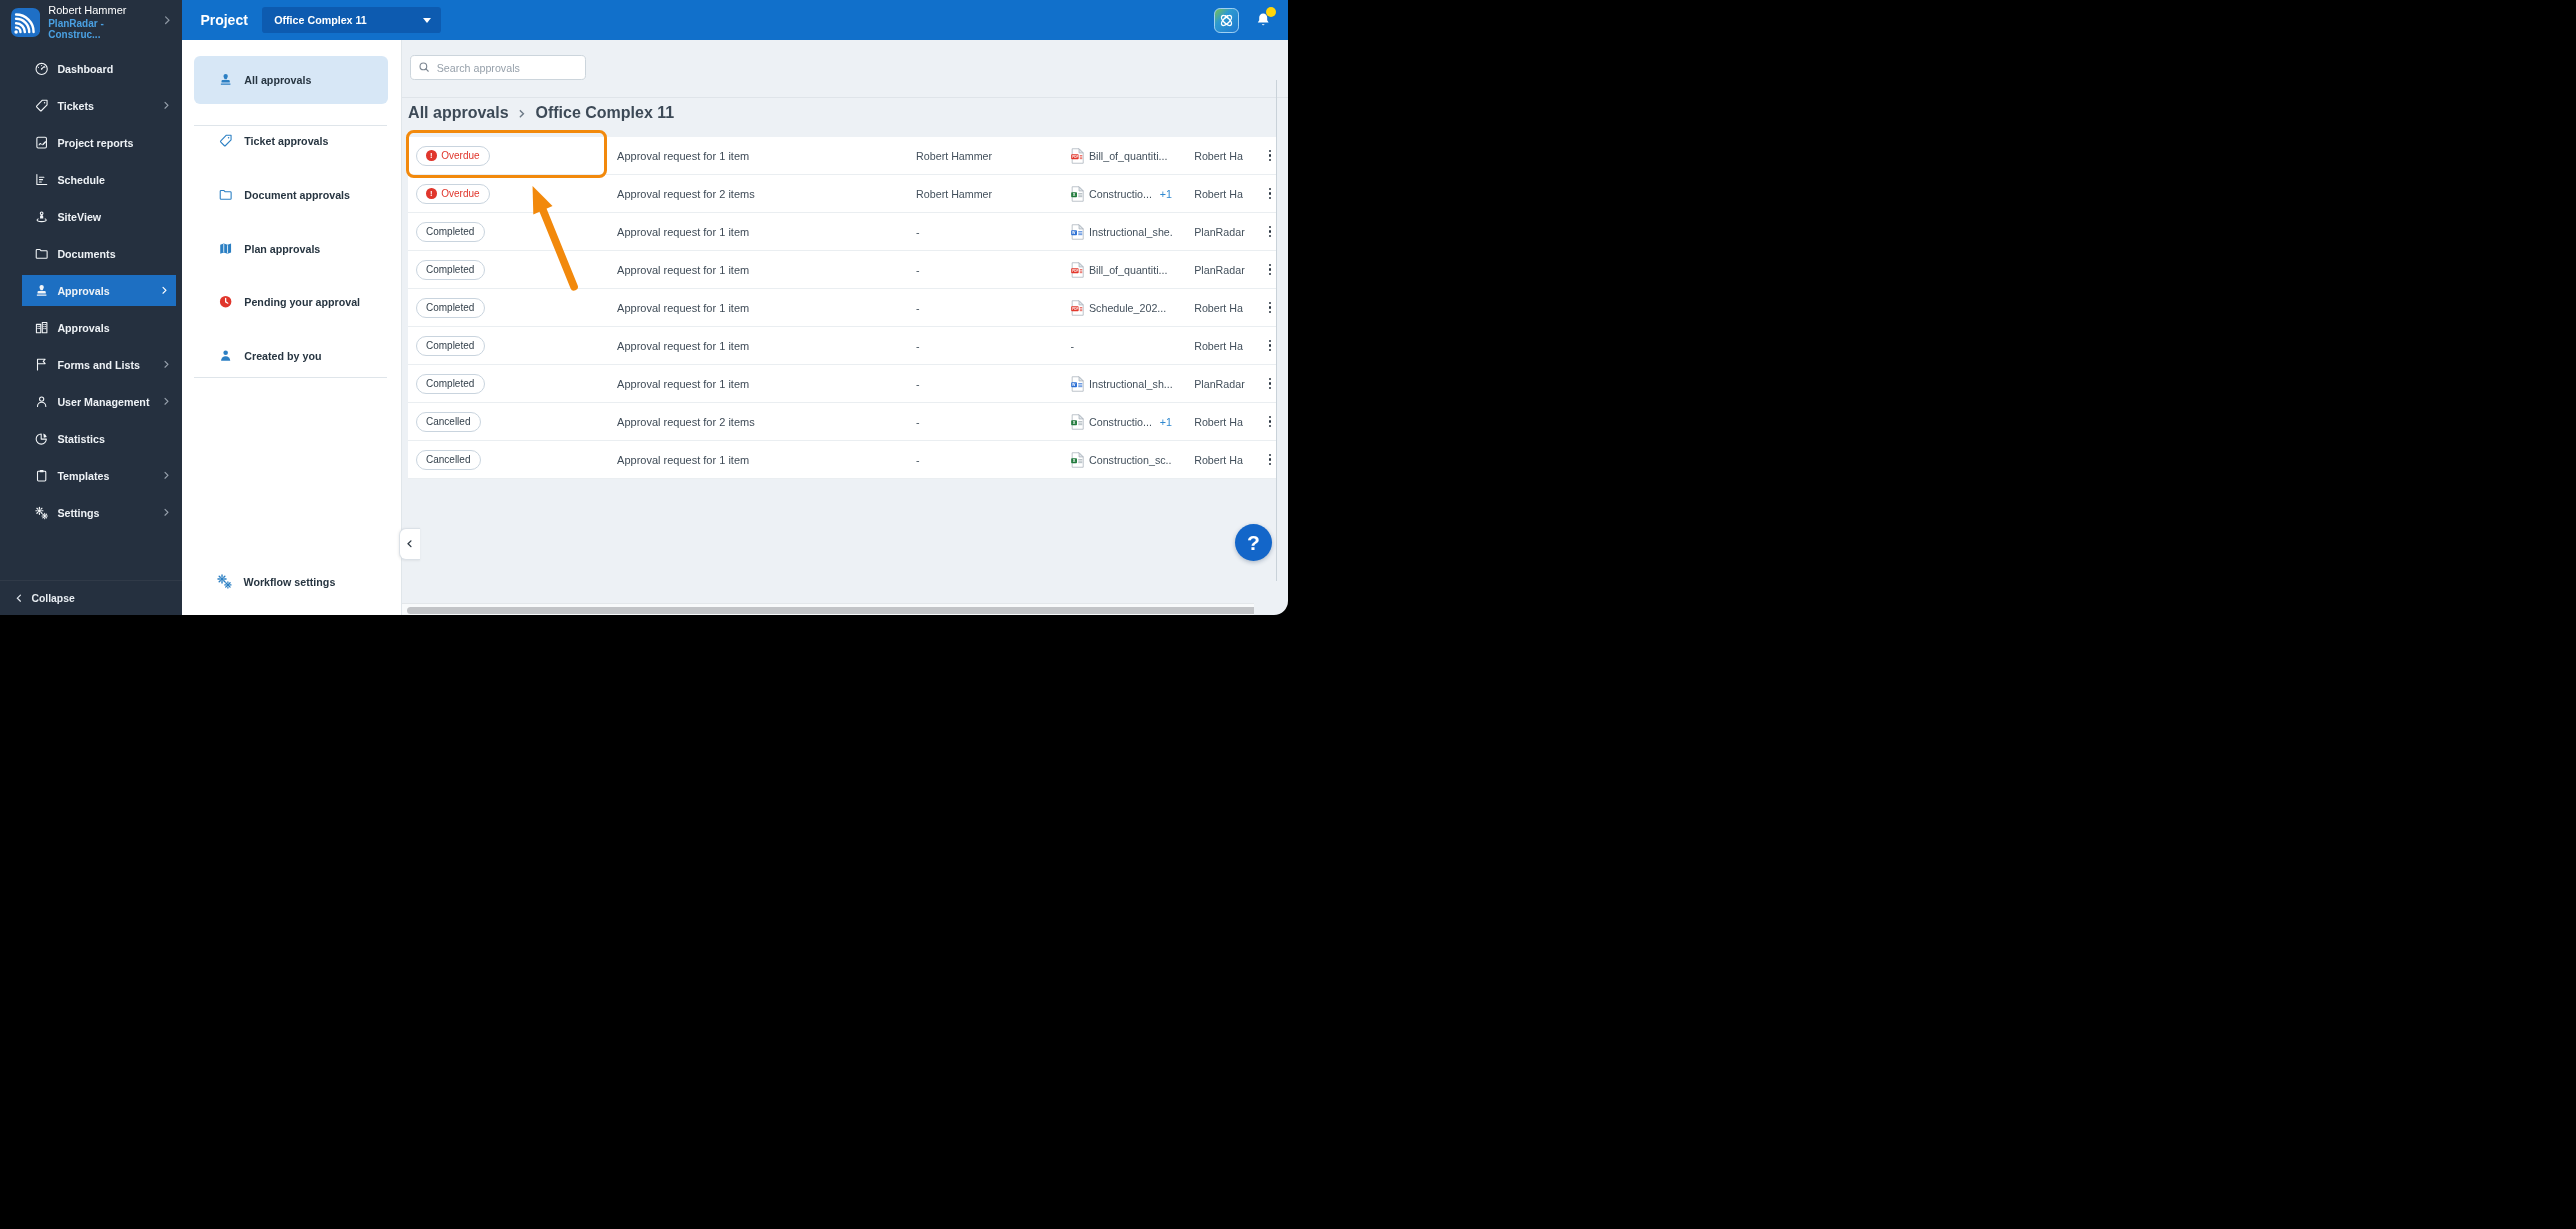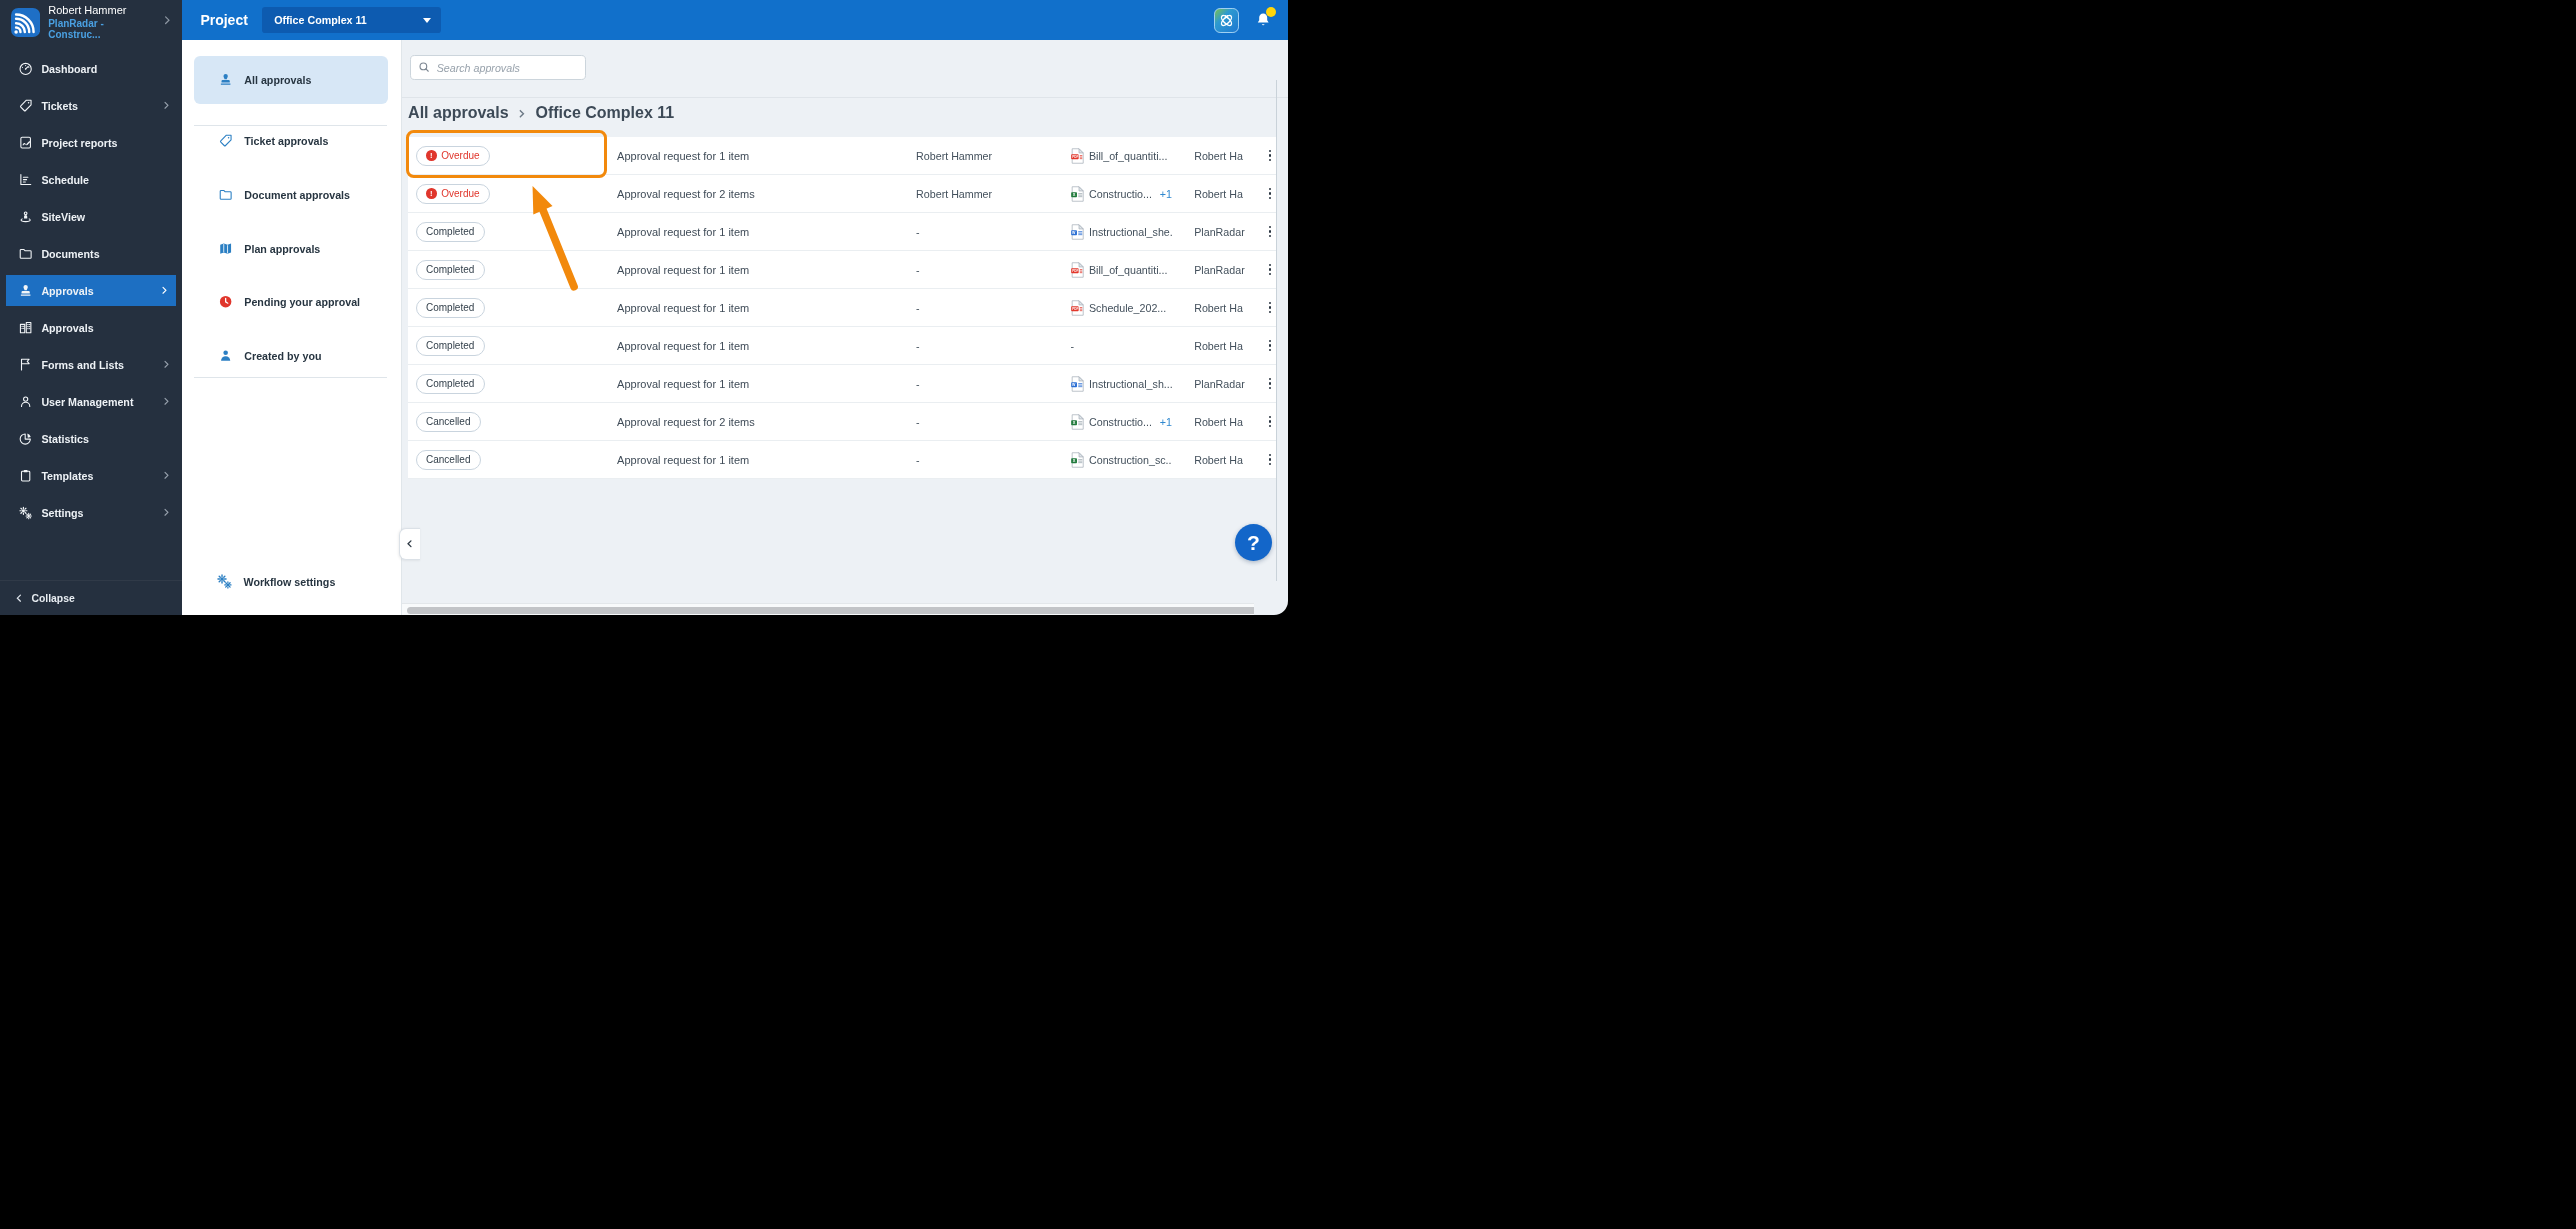--- a/index.html
+++ b/index.html
@@ -17,42 +17,42 @@
   .bell-wrap{position:relative;width:23px;height:23px;display:flex;align-items:center;justify-content:center;cursor:pointer;}
   .bell-dot{position:absolute;right:-0.8px;top:-1.5px;width:10px;height:10px;border-radius:50%;background:#ffd60a;}
 
   
   .sidebar{position:absolute;left:0;top:0;bottom:0;width:182px;background:#25303f;}
   .user{height:44px;display:flex;align-items:center;padding-left:10.7px;gap:8.4px;cursor:pointer;}
   .user-txt{display:flex;flex-direction:column;gap:1.5px;}
   .user-name{color:#fff;font-size:11px;}
   .user-acct{color:#4aa0e2;font-size:10px;font-weight:700;}
   .user-chev{margin-left:auto;margin-right:9.2px;color:#8e97a3;}
-  .snav{position:absolute;left:0;top:50px;right:0;}
+  .snav{position:absolute;left:16px;top:50px;right:0;}
   .nav-item{height:37px;display:flex;align-items:center;padding-left:18.4px;gap:7.7px;color:#eef2f6;font-size:10.7px;font-weight:600;cursor:pointer;}
   .nav-item .nicon{width:15.3px;height:15.3px;color:#f2f5f8;flex:0 0 15.3px;display:flex;}
   .nav-item .nchev{margin-left:auto;margin-right:10.7px;color:#97a0ac;display:flex;}
   .nav-item.active{background:#1d6fc2;border-radius:0;margin:0 6.1px 0 6.1px;padding-left:12.3px;height:31px;margin-top:3.1px;margin-bottom:3.1px;}
   .nav-item.active .nchev{color:#fff;margin-right:6.1px;}
   .collapse-row{position:absolute;left:0;right:0;bottom:0;height:35px;display:flex;align-items:center;padding-left:13px;gap:6.1px;color:#e8edf2;font-size:10.4px;font-weight:700;cursor:pointer;border-top:0.8px solid rgba(255,255,255,0.05);}
   .collapse-row .nicon{width:12.3px;height:12.3px;color:#dfe5ec;display:flex;}
 
   
   .subnav{position:absolute;left:182px;top:40px;bottom:0;width:220px;background:#fff;border-right:0.8px solid #e0e6ea;}
   .snav-item{position:absolute;left:12.3px;width:194px;height:38px;display:flex;align-items:center;padding-left:24px;gap:10.7px;color:#273541;font-size:10.7px;font-weight:700;cursor:pointer;}
   .snav-item .sicon{width:15.3px;height:15.3px;color:#2b7fc3;flex:0 0 15.3px;display:flex;}
   .snav-item.active{height:48px;background:#d7e7f6;border-radius:6.1px;}
   .sdivider{position:absolute;left:12.3px;right:14px;height:0.8px;background:#dfe5ea;}
   .workflow{position:absolute;left:12.3px;width:194px;top:524px;height:35px;display:flex;align-items:center;padding-left:21.5px;gap:10.7px;color:#273541;font-size:10.7px;font-weight:700;cursor:pointer;}
   .workflow .sicon{width:17px;height:17px;color:#2b7fc3;display:flex;}
 
   
   .content{position:absolute;left:402px;top:40px;right:0;bottom:0;background:#edf1f5;}
   .searchbox{position:absolute;left:7.7px;top:15.3px;width:176px;height:25px;}
-  .searchbox input{width:100%;height:100%;border:0.8px solid #ccd5dc;border-radius:4.6px;padding:0 7.7px 0 26px;font-size:10.7px;color:#3c4854;background:#fff;outline:none;font-style:italic;}
+  .searchbox input{width:100%;height:100%;border:0.8px solid #ccd5dc;border-radius:4.6px;padding:0 7.7px 0 26px;font-size:10.7px;color:#3c4854;background:#fff;outline:none;}
   .searchbox input::placeholder{color:#97a1ab;}
   .search-ico{position:absolute;left:8.4px;top:6.1px;width:12.3px;height:12.3px;color:#7d8792;display:flex;}
   .hdivider{position:absolute;left:0;right:0;top:57px;height:0.8px;background:#dfe4e9;}
   .breadcrumb{position:absolute;left:6.1px;top:64px;display:flex;align-items:center;gap:7.7px;}
   .bc-link{font-size:16px;font-weight:700;color:#3d4a57;cursor:pointer;}
   .bc-cur{font-size:16px;font-weight:700;color:#3d4a57;}
   .bc-chev{color:#6d7a86;display:flex;margin-top:1.5px;}
 
   
   .table{position:absolute;left:6.1px;top:97px;width:869px;}

